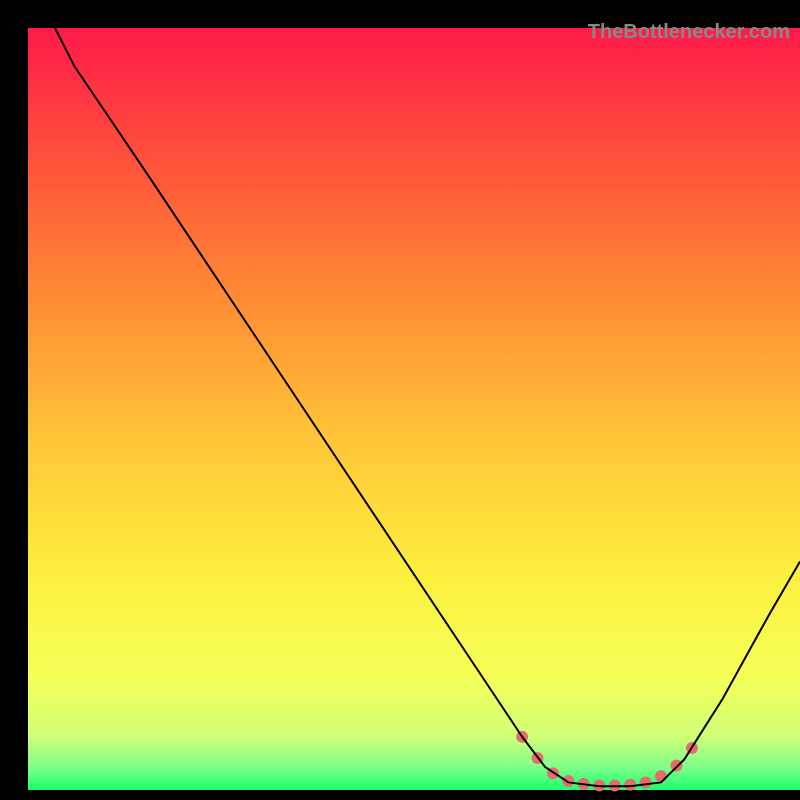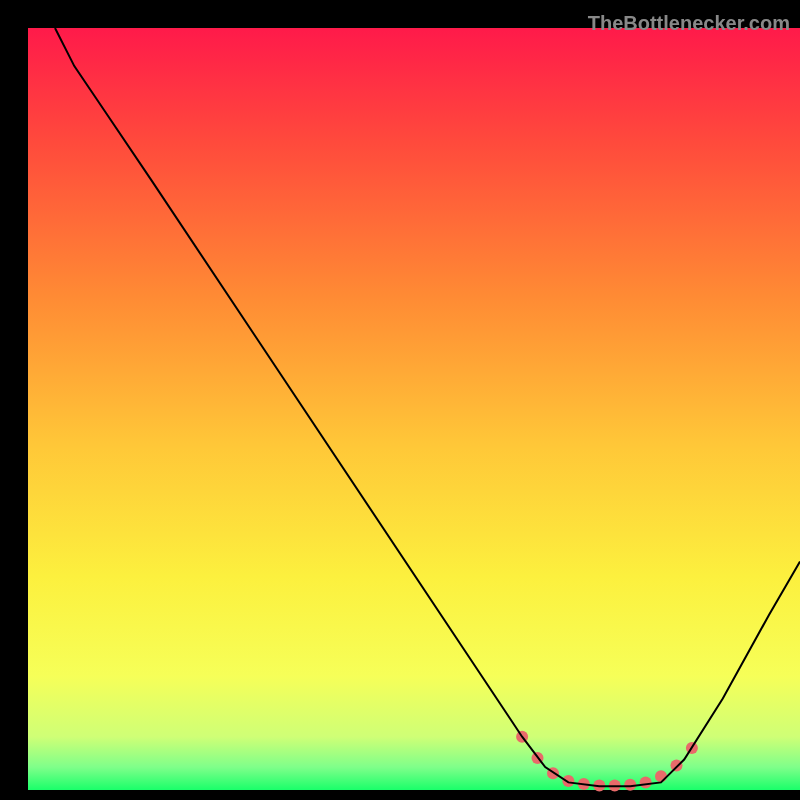--- a/index.html
+++ b/index.html
@@ -13,21 +13,21 @@
   }
   .chart-container {
     position: absolute;
     top: 0;
     left: 0;
     width: 800px;
     height: 800px;
   }
   .watermark {
     position: absolute;
-    top: 12px;
+    top: 20px;
     right: 10px;
     color: #888;
     font-size: 20px;
     font-weight: bold;
     z-index: 10;
   }
   svg {
     display: block;
   }
 </style>

